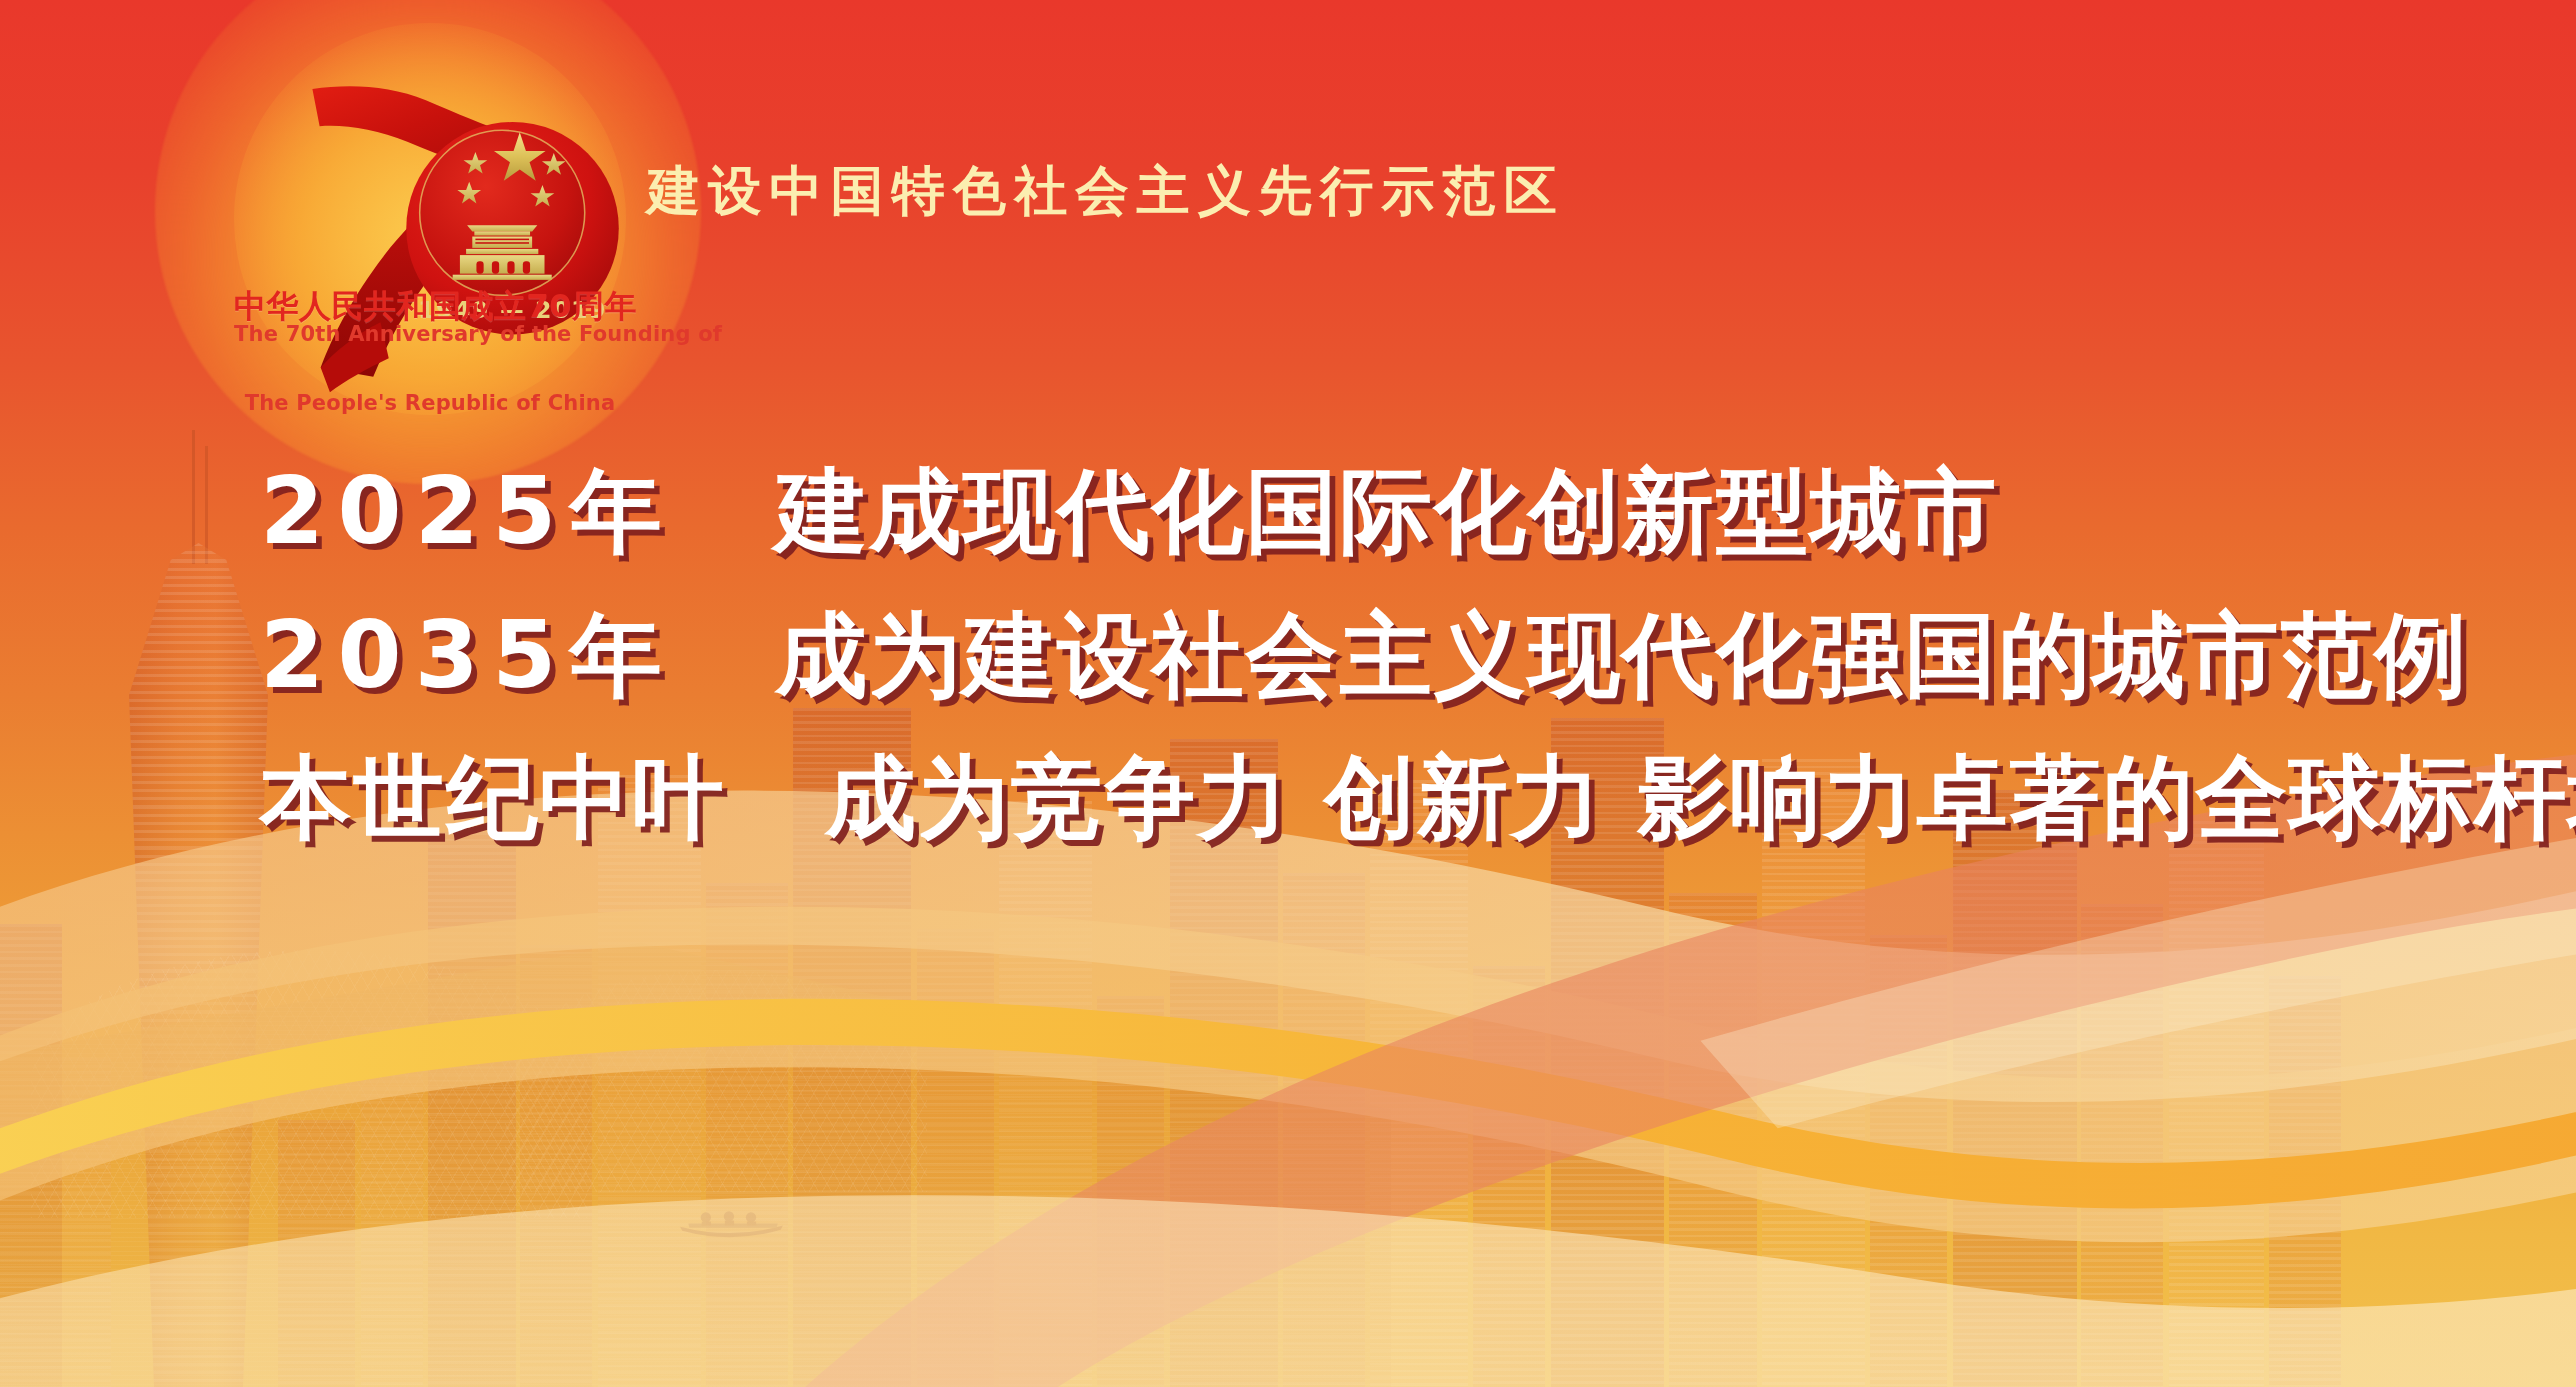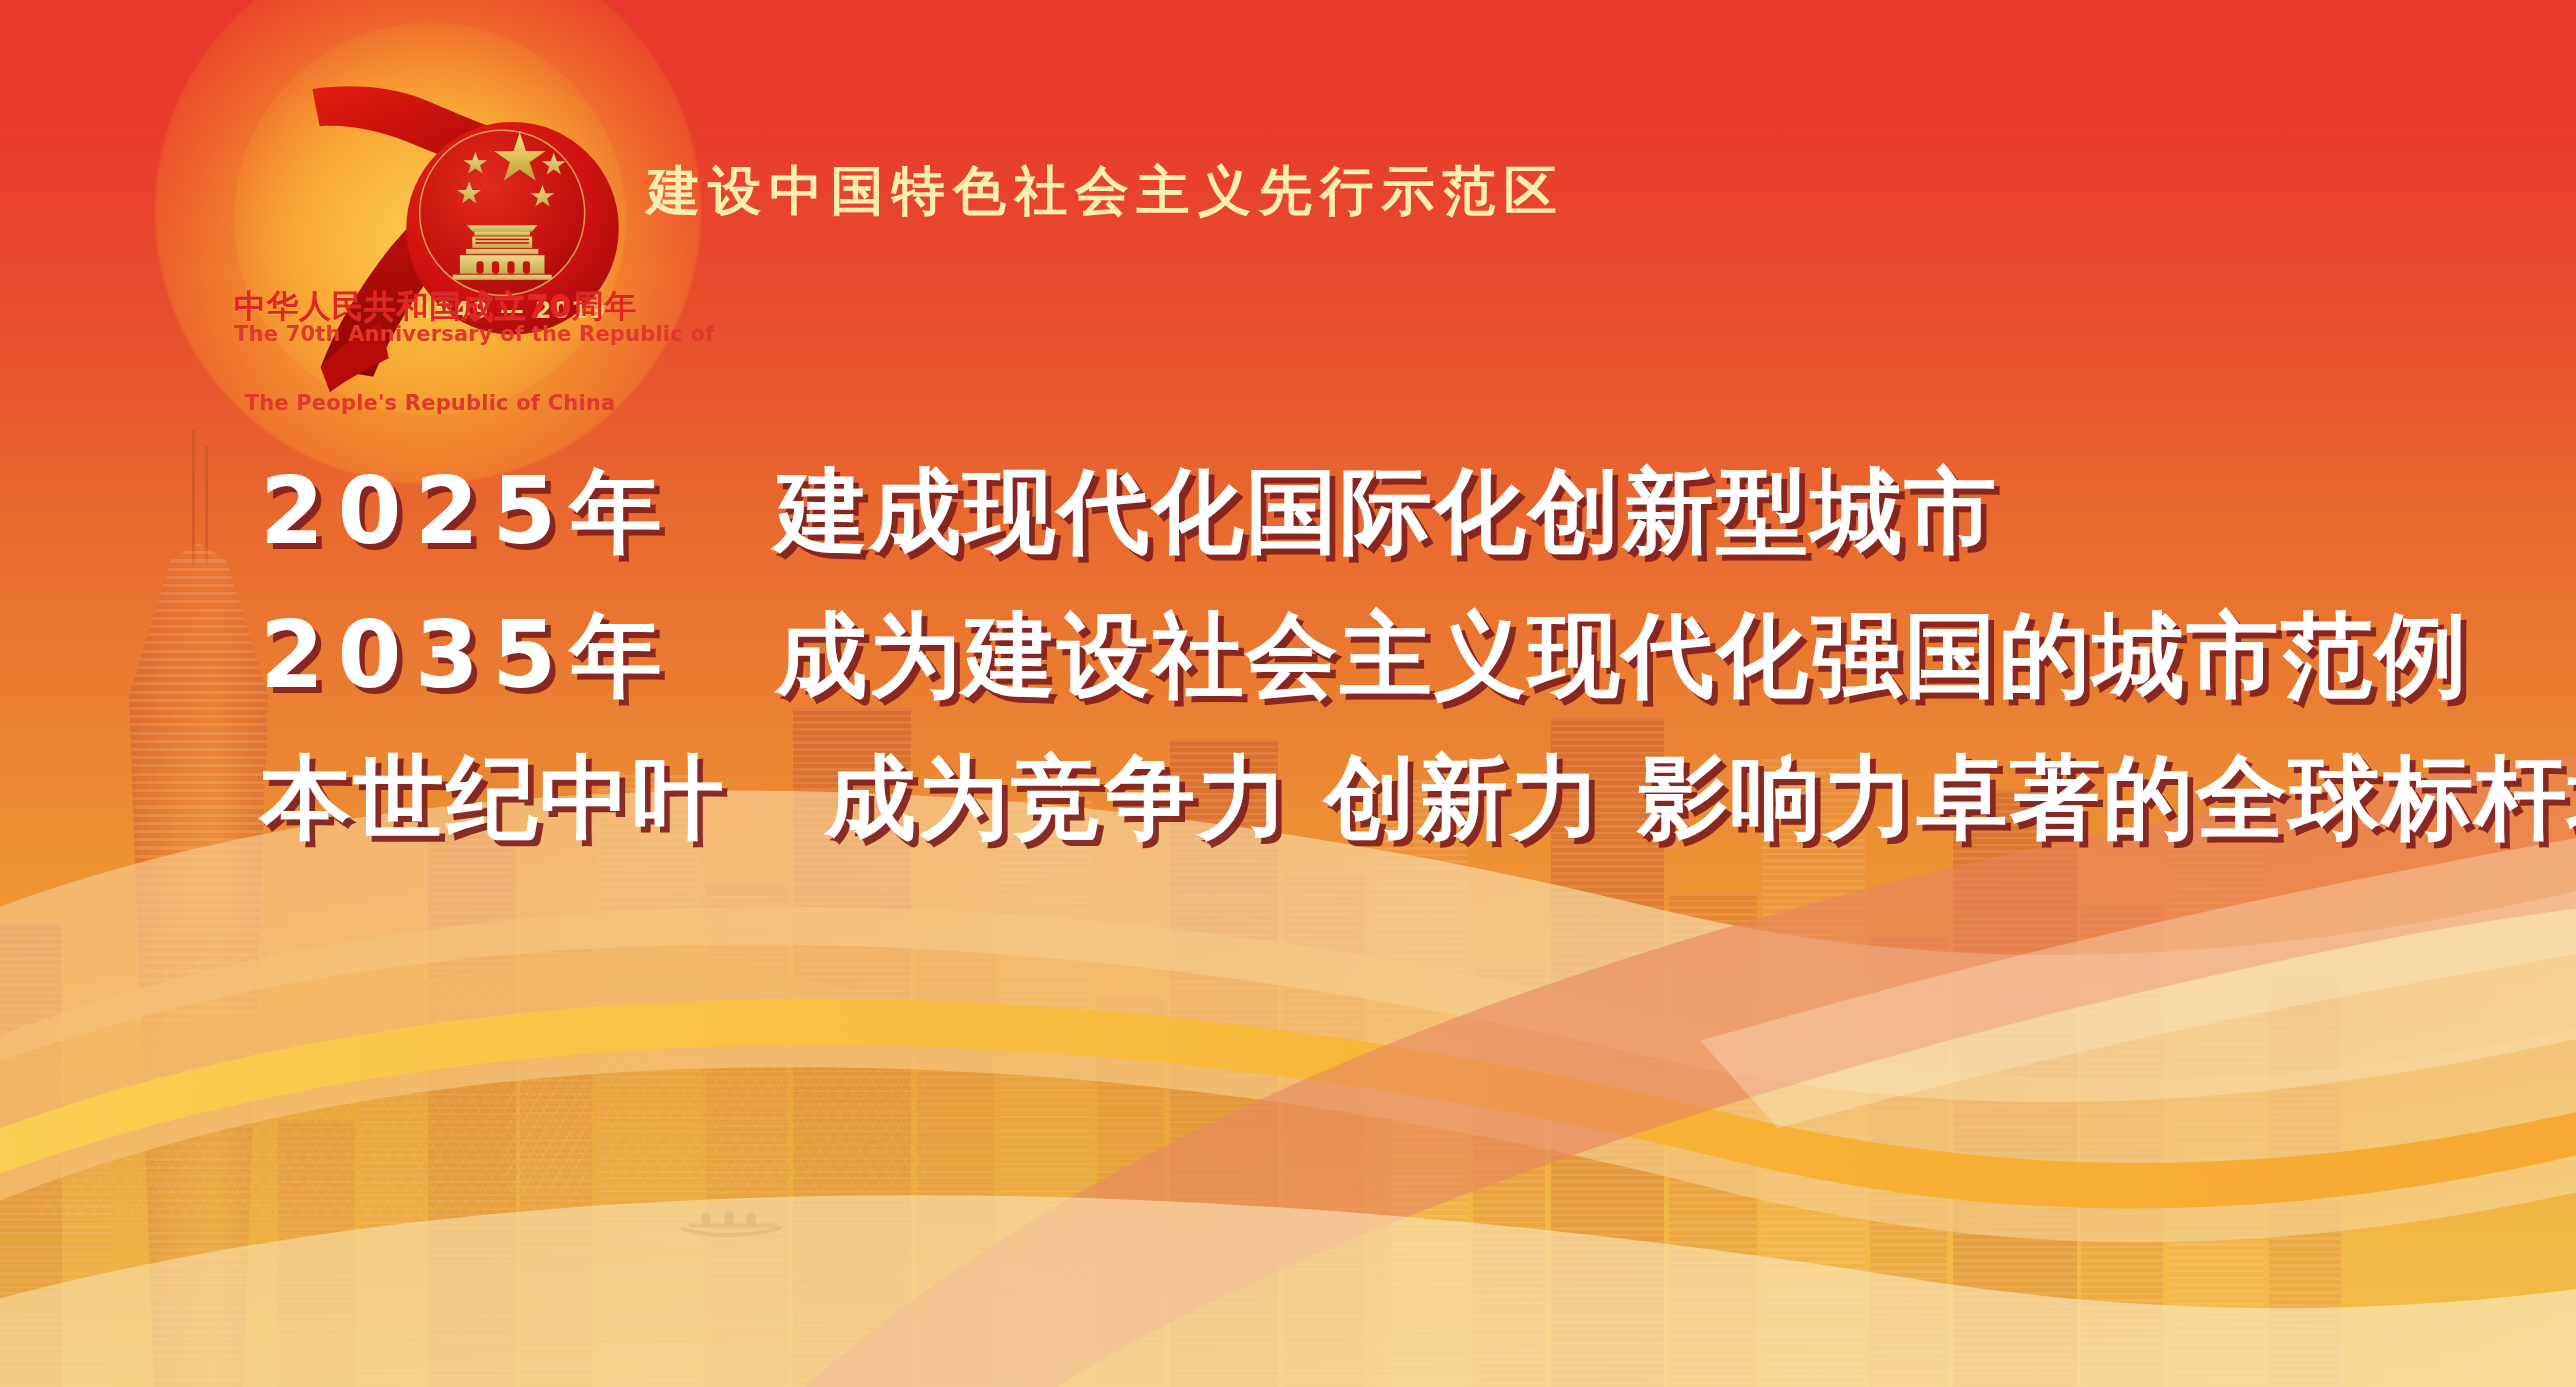--- a/index.html
+++ b/index.html
@@ -329,21 +329,21 @@
         <rect x="530" y="462" width="14" height="24" rx="6"></rect>
         <rect x="560" y="462" width="14" height="24" rx="6"></rect>
         <rect x="468" y="418" width="104" height="3"></rect>
         <rect x="468" y="425" width="104" height="3"></rect>
       </g>
 
       <text x="540" y="572" text-anchor="middle" font-family="'DejaVu Sans','Liberation Sans',sans-serif" font-size="46" font-weight="700" fill="#e9d27a" letter-spacing="3">1949 — 2019</text>
     </svg>
 
     <div class="emblem-cn">中华人民共和国成立70周年</div>
-    <div class="emblem-en1">The 70th Anniversary of the Republic of</div>
+    <div class="emblem-en1">The 70th Anniversary of the Founding of</div>
     <div class="emblem-en2">The People's Republic of China</div>
   </div>
 
   <div class="headline">建设中国特色社会主义先行示范区</div>
 
   <div class="goals">
     <div class="goal-line l1">
       <span class="yr">2025年</span>
       <span style="display:inline-block;width:36px;"></span>
       <span class="txt">建成现代化国际化创新型城市</span>

